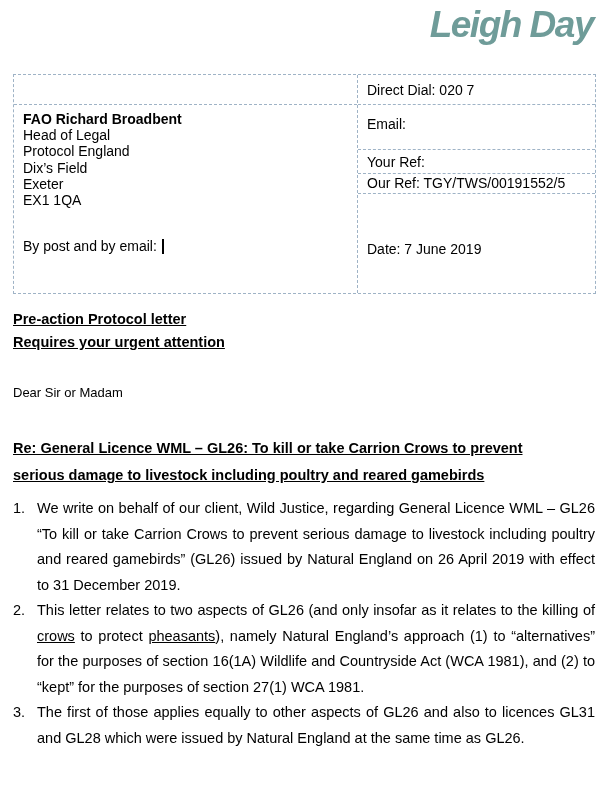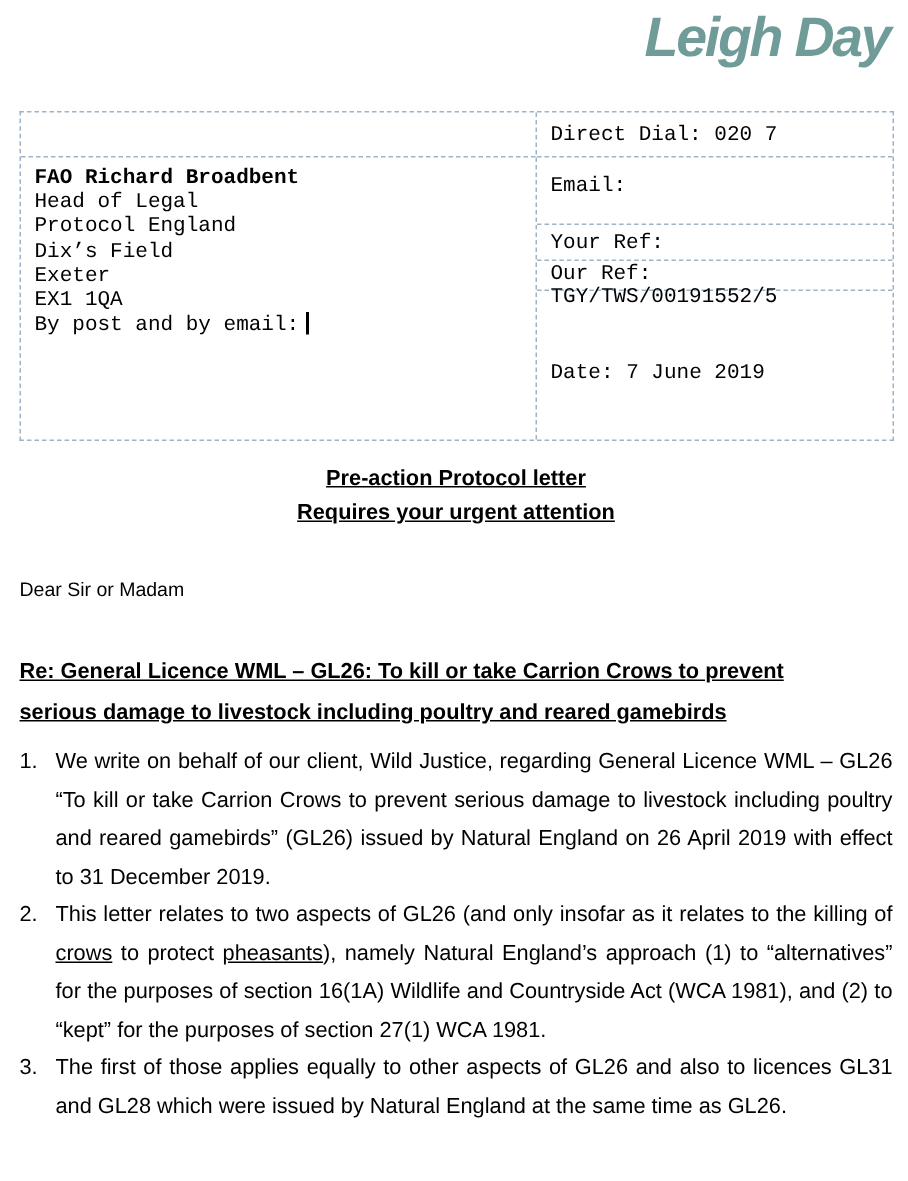--- a/index.html
+++ b/index.html
@@ -19,37 +19,37 @@
     color:#6f9c99; line-height:40px;
   }
 
   
   .info-table {
     display:flex; width:583px; height:220px; margin-top:29px;
     border:1px dashed #9fb3c6; font-size:14px;
   }
   .tcol-left { width:344px; border-right:1px dashed #9fb3c6; display:flex; flex-direction:column; }
   .tcol-right { flex:1; display:flex; flex-direction:column; }
-  .tcell { padding-left:9px; padding-right:6px;font-family:Liberation Mono, monospace; }
+  .tcell { padding-left:9px; padding-right:6px; }
   .lc-top { height:30px; border-bottom:1px dashed #9fb3c6; }
   .lc-main { flex:1; padding-top:6px; }
   .addr-line { line-height:16.2px; }
   .fao { font-weight:bold; }
-  .delivery { line-height:16px; white-space:nowrap; }
+  .delivery { margin-top:30px; line-height:16px; white-space:nowrap; }
   .cursor { display:inline-block; width:2px; height:15px; background:#000; margin-left:5px; vertical-align:-3px; }
   .rc-row { border-bottom:1px dashed #9fb3c6; line-height:15px; }
   .rc-1 { height:30px; padding-top:8px; }
   .rc-2 { height:45px; padding-top:12px; }
   .rc-3 { height:24px; padding-top:5px; }
   .rc-4 { height:20px; padding-top:2px; }
   .rc-5 { flex:1; border-bottom:none; padding-top:4px;margin-top:44px; }
   .fld-label, .fld-value { display:inline; }
 
   
-  .heading { margin-top:14px; text-align:center; font-size:14.5px; font-weight:bold; }
+  .heading { margin-top:14px; font-size:14.5px; font-weight:bold; }
   .heading .hline { line-height:23px; }
   .heading .hline span { text-decoration:underline; }
 
   
   .salutation { margin-top:31px; font-size:13px; line-height:15px; }
   .subject { margin-top:35px; font-size:14.5px; font-weight:bold; }
   .subject .sline { line-height:27px; }
   .subject .sline span { text-decoration:underline; }
 
   

